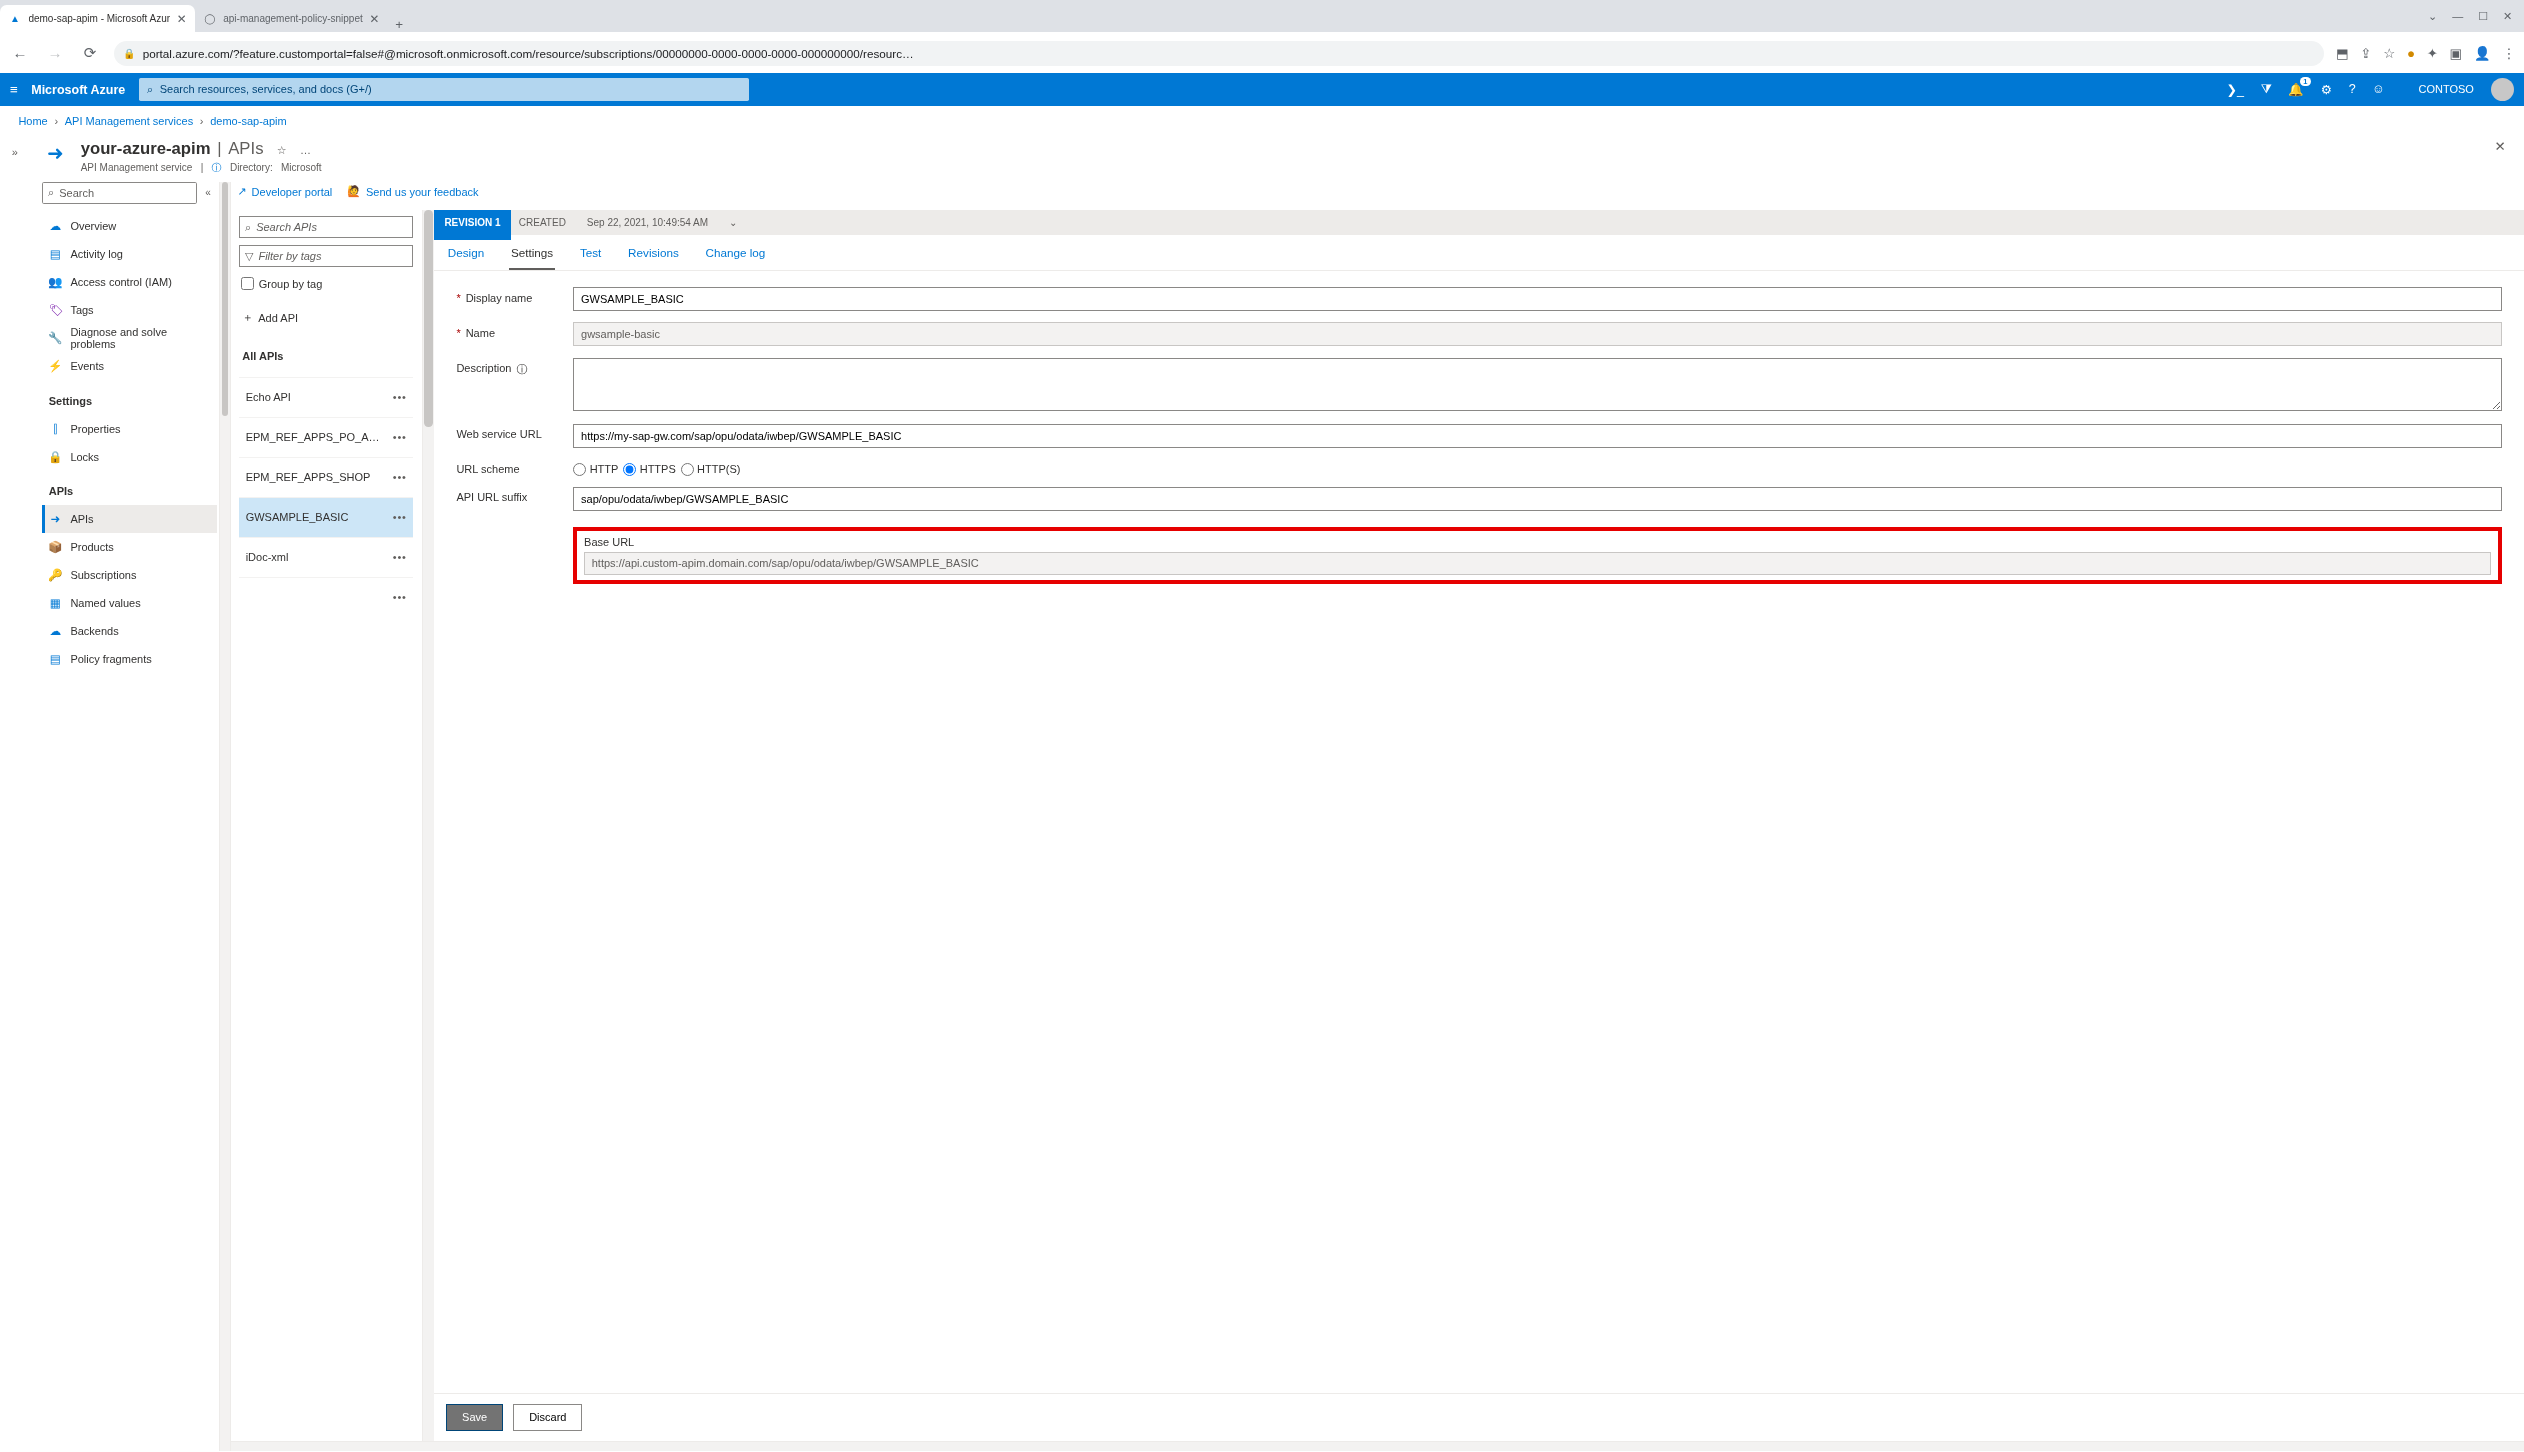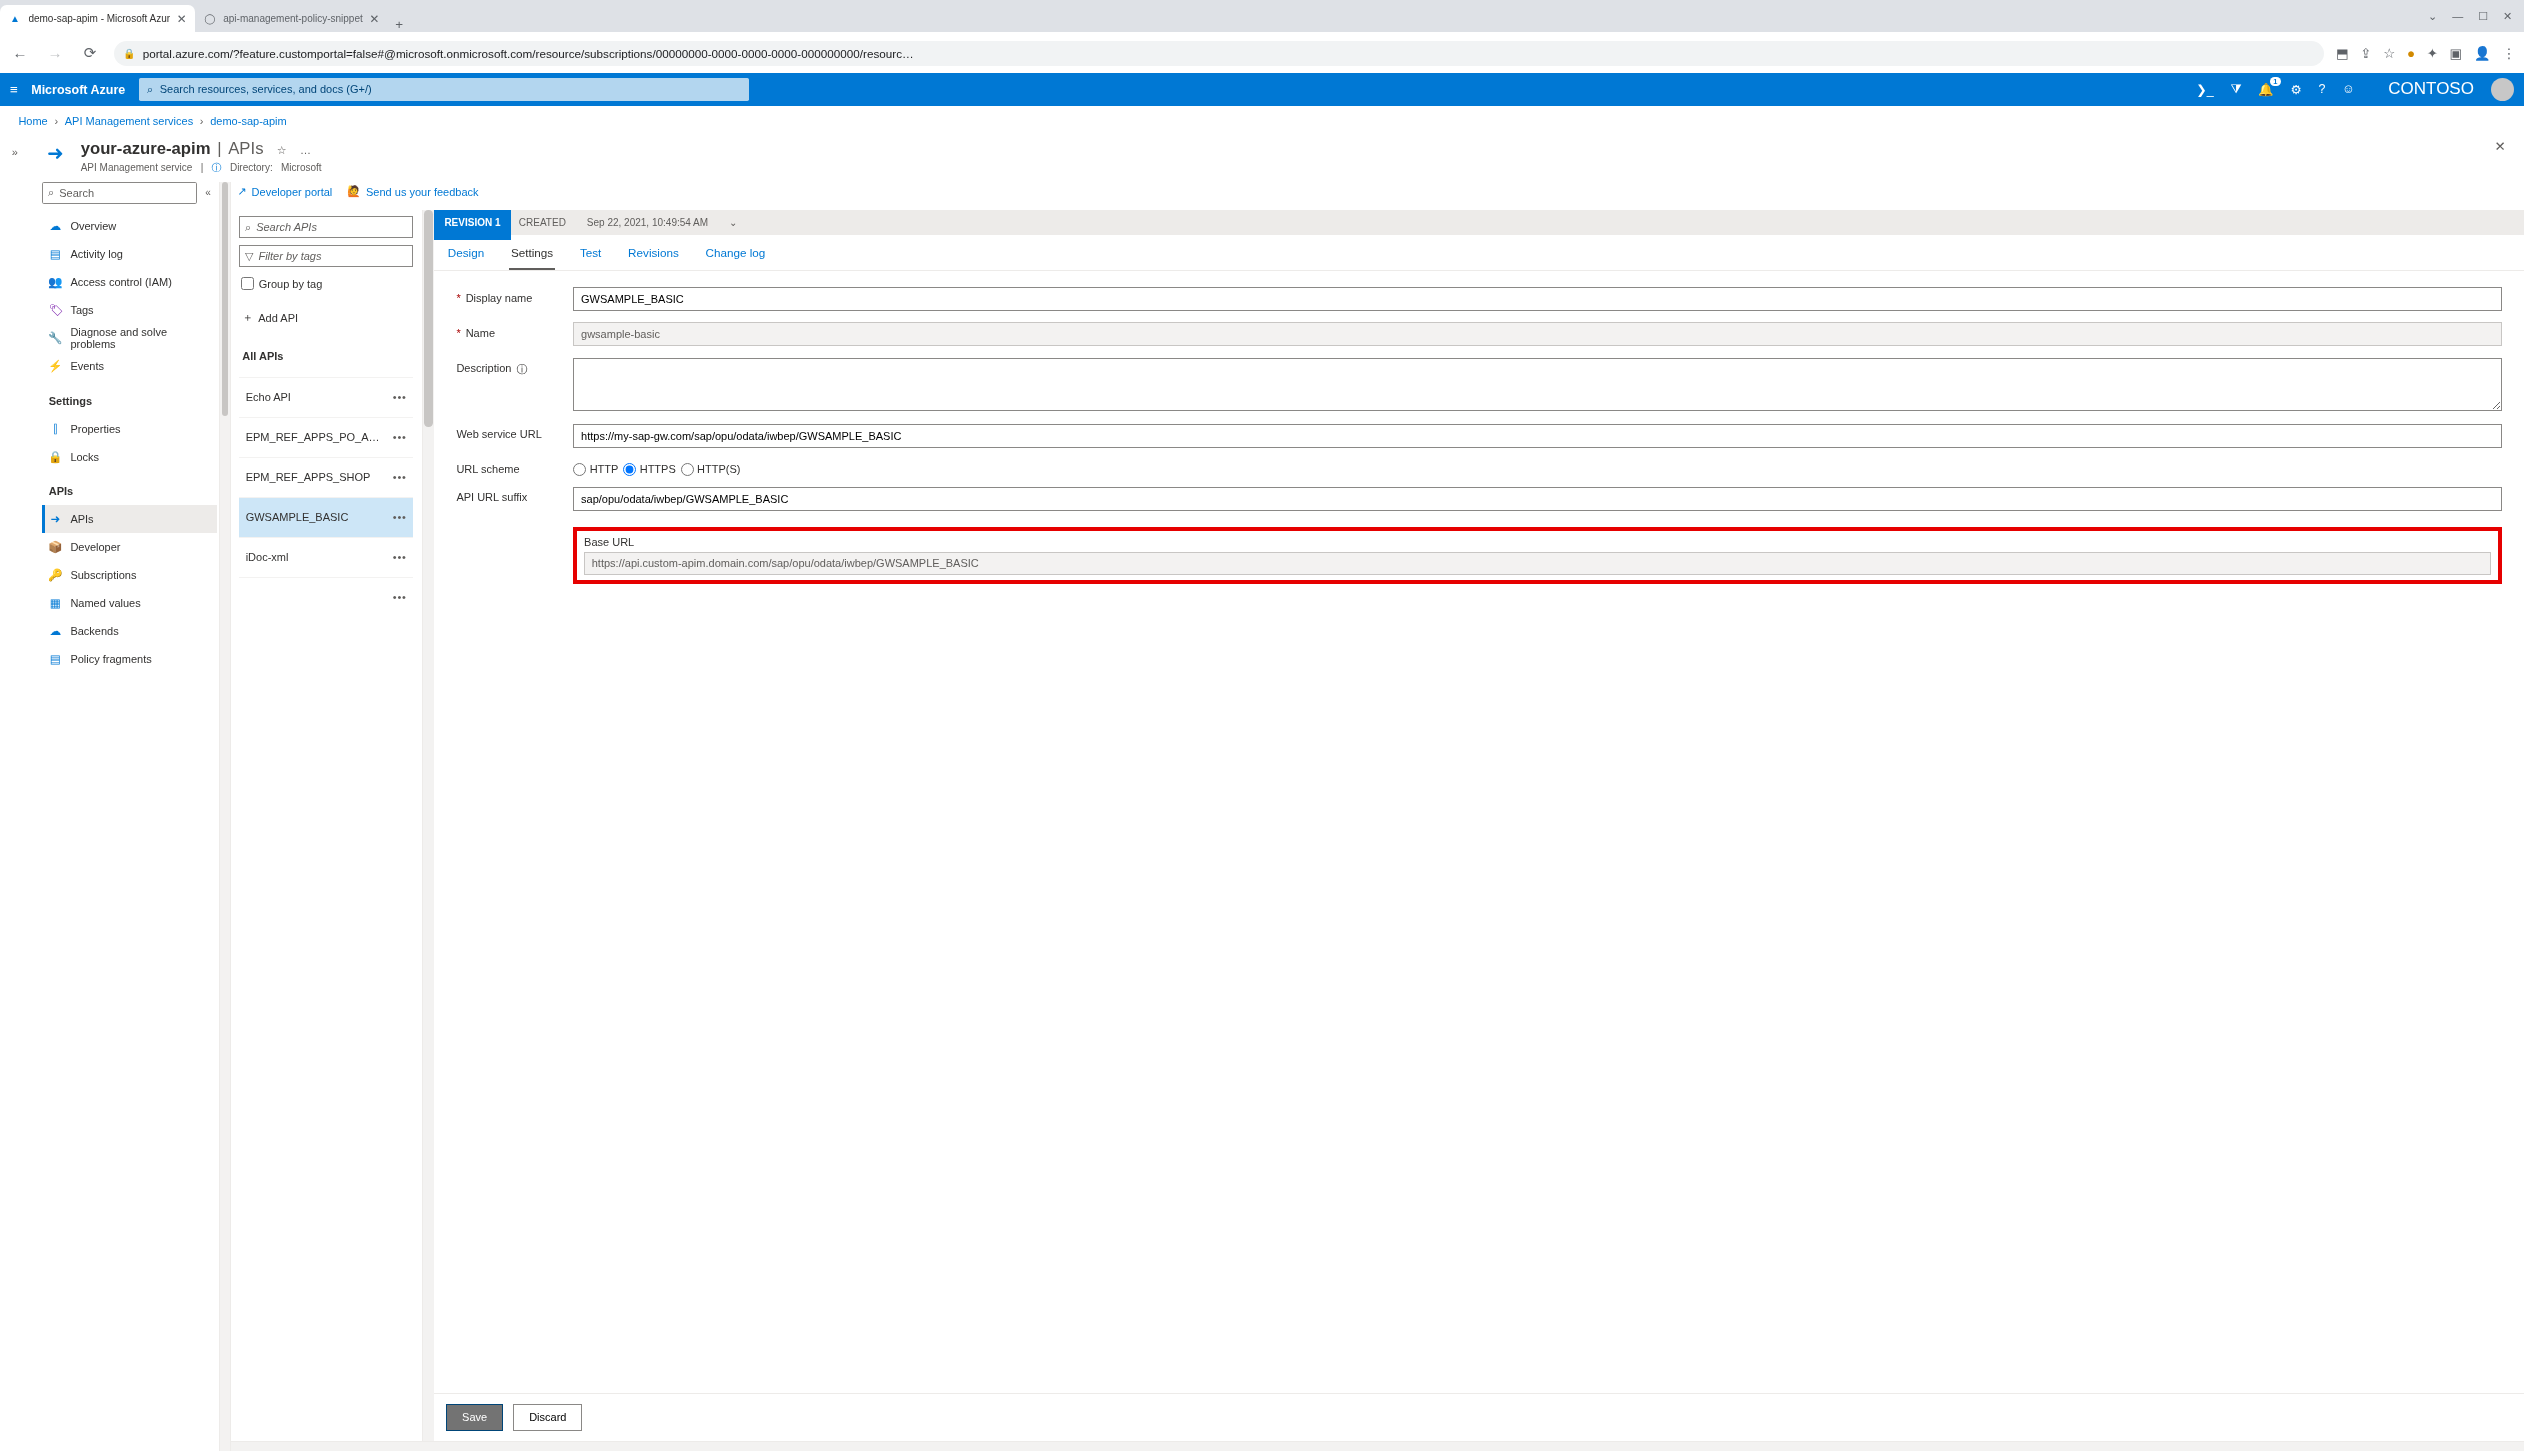--- a/index.html
+++ b/index.html
@@ -23,21 +23,21 @@
   .addr-icons { display: flex; gap: 11.7px; align-items: center; color: #5f6368; font-size: 13.4px; }
 
   
   .azure-bar { height: 33px; background: #0078d4; color: #fff; display: flex; align-items: center; padding: 0 10px; gap: 13.4px; }
   .hamburger { font-size: 13.4px; }
   .brand { font-size: 12.5px; font-weight: 600; }
   .search-box { flex: 1; max-width: 610px; height: 23.4px; background: #b3d6ef; border-radius: 1.7px; display: flex; align-items: center; padding: 0 8.3px; color: #004578; font-size: 11px; gap: 6.7px; }
   .azure-icons { display: flex; gap: 16.7px; align-items: center; margin-left: auto; font-size: 12.5px; }
   .azure-icons .badge { position: relative; }
   .azure-icons .badge::after { content: "1"; position: absolute; top: -5px; right: -6.7px; background: #fff; color: #0078d4; border-radius: 6.7px; font-size: 7.5px; padding: 0 3.3px; font-weight: 600; }
-  .tenant { font-size: 17px; margin-left: 16.7px; }
+  .tenant { font-size: 11px; margin-left: 16.7px; }
   .avatar { width: 23.4px; height: 23.4px; border-radius: 50%; background: #c7c7c7; }
 
   
   .breadcrumb { height: 30px; display: flex; align-items: center; padding: 0 18.4px; gap: 6.7px; font-size: 11px; }
   .breadcrumb a { color: #0078d4; text-decoration: none; }
   .breadcrumb .sep { color: #605e5c; }
 
   
   .resource-header { display: flex; align-items: flex-start; padding: 3.3px 18.4px 6.7px 42px; gap: 11.7px; position: relative; }
   .resource-header .expand { position: absolute; left: 11.7px; top: 10px; color: #605e5c; font-size: 11px; }
@@ -250,21 +250,21 @@
           <span class="micon" style="color:#0078d4">🔒</span>
           <span>Locks</span>
         </div>
         <div class="menu-heading">APIs</div>
         <div class="menu-item active">
           <span class="micon" style="color:#0078d4">➜</span>
           <span>APIs</span>
         </div>
         <div class="menu-item">
           <span class="micon" style="color:#0078d4">📦</span>
-          <span>Developer</span>
+          <span>Products</span>
         </div>
         <div class="menu-item">
           <span class="micon" style="color:#ffb900">🔑</span>
           <span>Subscriptions</span>
         </div>
         <div class="menu-item">
           <span class="micon" style="color:#0078d4">▦</span>
           <span>Named values</span>
         </div>
         <div class="menu-item">

